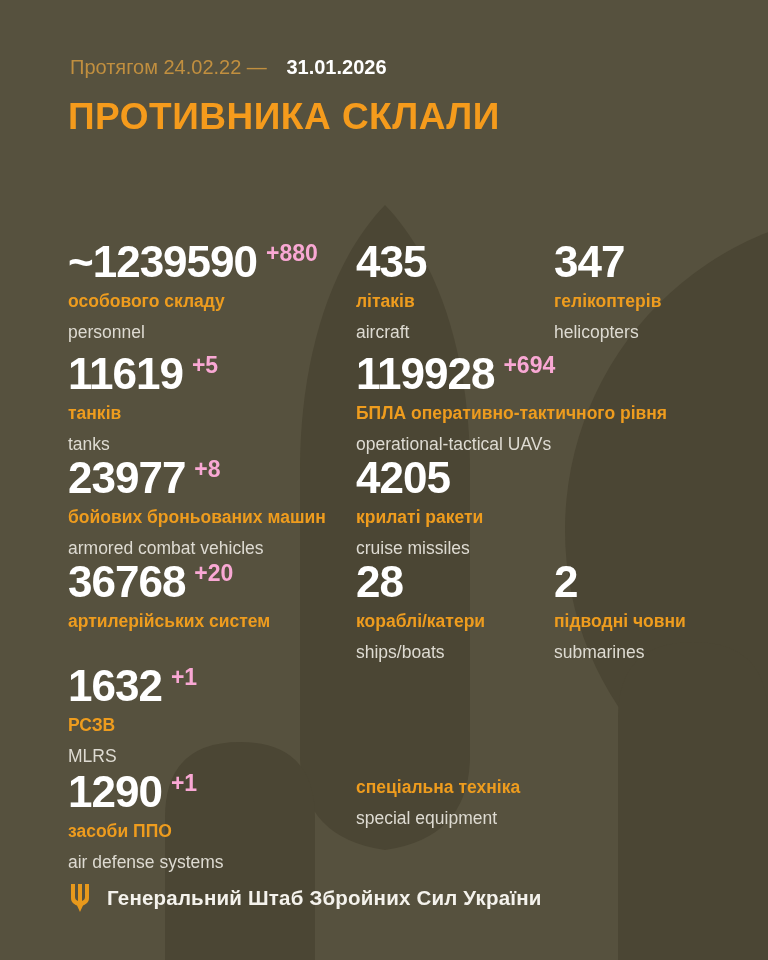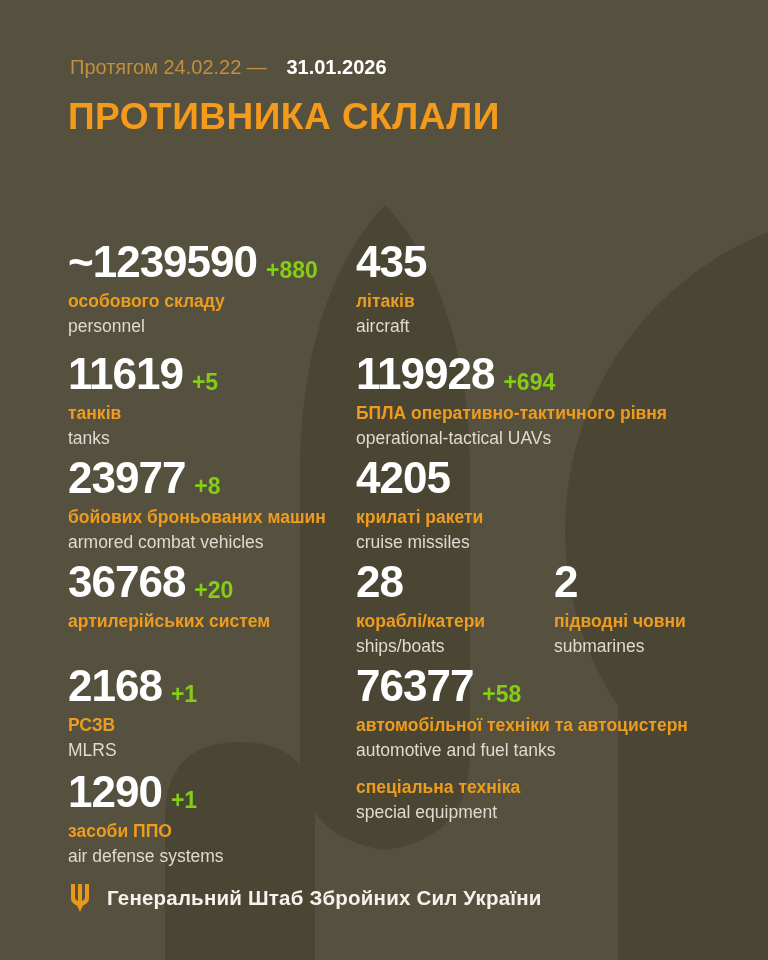--- a/index.html
+++ b/index.html
@@ -13,25 +13,25 @@
   .content{position:absolute;inset:0;z-index:1;}
 
   .date-line{position:absolute;left:70px;top:56px;font-size:20px;font-weight:700;white-space:nowrap;}
   .date-prefix{color:#C18F3F;font-weight:400;margin-top:28px;}
   .date-value{color:#FFFFFF;font-weight:700;margin-left:14px;}
 
   .title{position:absolute;left:68px;top:94px;color:#F59B1C;font-weight:700;
     font-size:37px;line-height:1.22;letter-spacing:0.5px;white-space:nowrap;}
 
   .stat{position:absolute;white-space:nowrap;}
-  .num-line{display:flex;align-items:flex-end;}
+  .num-line{display:flex;align-items:flex-start;}
   .num{color:#FFFFFF;font-size:44px;font-weight:700;letter-spacing:-1px;line-height:1;}
-  .delta{color:#84cc16;font-size:23px;font-weight:700;margin-left:9px;letter-spacing:0;}
+  .delta{color:#f9a8d4;font-size:23px;font-weight:700;margin-left:9px;letter-spacing:0;}
   .lbl-uk{color:#EE9C1E;font-size:17.5px;font-weight:700;margin-top:7px;line-height:1.2;}
-  .lbl-en{color:#DEDBD2;font-size:17.5px;font-weight:400;margin-top:4px;line-height:1.2;}
+  .lbl-en{color:#DEDBD2;font-size:17.5px;font-weight:400;margin-top:10px;line-height:1.2;}
 
   
   .c1{left:68px;} .c2{left:356px;} .c3{left:554px;}
   .r1{top:240px;} .r2{top:352px;} .r3{top:456px;}
   .r4{top:560px;} .r5{top:664px;} .r6{top:770px;}
 
   .footer{position:absolute;left:68px;top:884px;display:flex;align-items:center;}
   .tryzub{width:24px;height:28px;margin-right:15px;flex:0 0 auto;}
   .footer-text{color:#F4F2EC;font-size:20.5px;font-weight:700;letter-spacing:0.2px;}
 </style>
@@ -66,20 +66,28 @@
     <div class="lbl-uk">особового складу</div>
     <div class="lbl-en">personnel</div>
   </div>
   <div class="stat c2 r1">
     <div class="num-line">
         <span class="num">435</span>
         <span class="delta"></span>
       </div>
     <div class="lbl-uk">літаків</div>
     <div class="lbl-en">aircraft</div>
+  </div>
+  <div class="stat c3 r1">
+    <div class="num-line">
+        <span class="num">347</span>
+        <span class="delta"></span>
+      </div>
+    <div class="lbl-uk">гелікоптерів</div>
+    <div class="lbl-en">helicopters</div>
   </div>
 
   <div class="stat c1 r2">
     <div class="num-line">
         <span class="num">11619</span>
         <span class="delta">+5</span>
       </div>
     <div class="lbl-uk">танків</div>
     <div class="lbl-en">tanks</div>
   </div>
@@ -128,33 +136,25 @@
     <div class="num-line">
         <span class="num">2</span>
         <span class="delta"></span>
       </div>
     <div class="lbl-uk">підводні човни</div>
     <div class="lbl-en">submarines</div>
   </div>
 
   <div class="stat c1 r5">
     <div class="num-line">
-        <span class="num">2168</span>
+        <span class="num">1632</span>
         <span class="delta">+1</span>
       </div>
     <div class="lbl-uk">РСЗВ</div>
     <div class="lbl-en">MLRS</div>
-  </div>
-  <div class="stat c2 r5">
-    <div class="num-line">
-        <span class="num">76377</span>
-        <span class="delta">+58</span>
-      </div>
-    <div class="lbl-uk">автомобільної техніки та автоцистерн</div>
-    <div class="lbl-en">automotive and fuel tanks</div>
   </div>
 
   <div class="stat c1 r6">
     <div class="num-line">
         <span class="num">1290</span>
         <span class="delta">+1</span>
       </div>
     <div class="lbl-uk">засоби ППО</div>
     <div class="lbl-en">air defense systems</div>
   </div>

